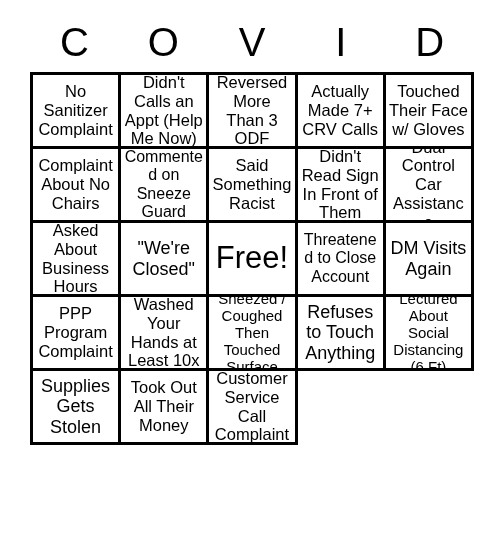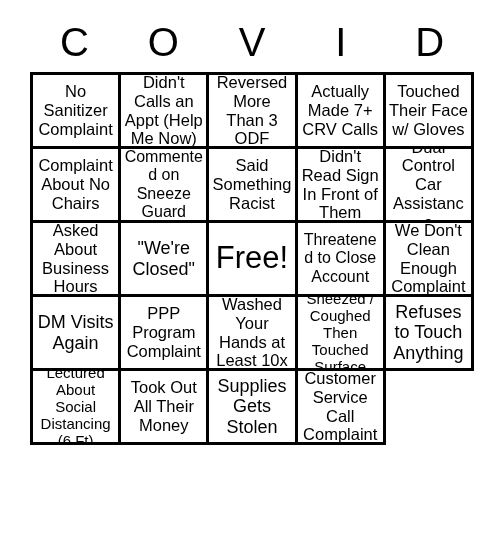--- a/index.html
+++ b/index.html
@@ -132,23 +132,20 @@
       </div>
     <div class="cell">
         <span class="cell-text sz-lg">"We're Closed"</span>
       </div>
     <div class="cell">
         <span class="cell-text sz-xl">Free!</span>
       </div>
     <div class="cell">
         <span class="cell-text sz-sm">Threatened to Close Account</span>
       </div>
-    <div class="cell">
-        <span class="cell-text sz-md">We Don't Clean Enough Complaint</span>
-      </div>
 
     <div class="cell">
         <span class="cell-text sz-lg">DM Visits Again</span>
       </div>
     <div class="cell">
         <span class="cell-text sz-md">PPP Program Complaint</span>
       </div>
     <div class="cell">
         <span class="cell-text sz-md">Washed Your Hands at Least 10x</span>
       </div>
@@ -156,23 +153,23 @@
         <span class="cell-text sz-xs">Sneezed / Coughed Then Touched Surface</span>
       </div>
 
     <div class="cell">
         <span class="cell-text sz-lg">Refuses to Touch Anything</span>
       </div>
     <div class="cell">
         <span class="cell-text sz-xs">Lectured About Social Distancing (6 Ft)</span>
       </div>
     <div class="cell">
-        <span class="cell-text sz-md">Took Out All Their Money</span>
+        <span class="cell-text sz-lg">Supplies Gets Stolen</span>
       </div>
     <div class="cell">
-        <span class="cell-text sz-lg">Supplies Gets Stolen</span>
+        <span class="cell-text sz-md">Took Out All Their Money</span>
       </div>
     <div class="cell">
         <span class="cell-text sz-md">Customer Service Call Complaint</span>
       </div>
   </div>
 
 </div>
 
 </body></html>

